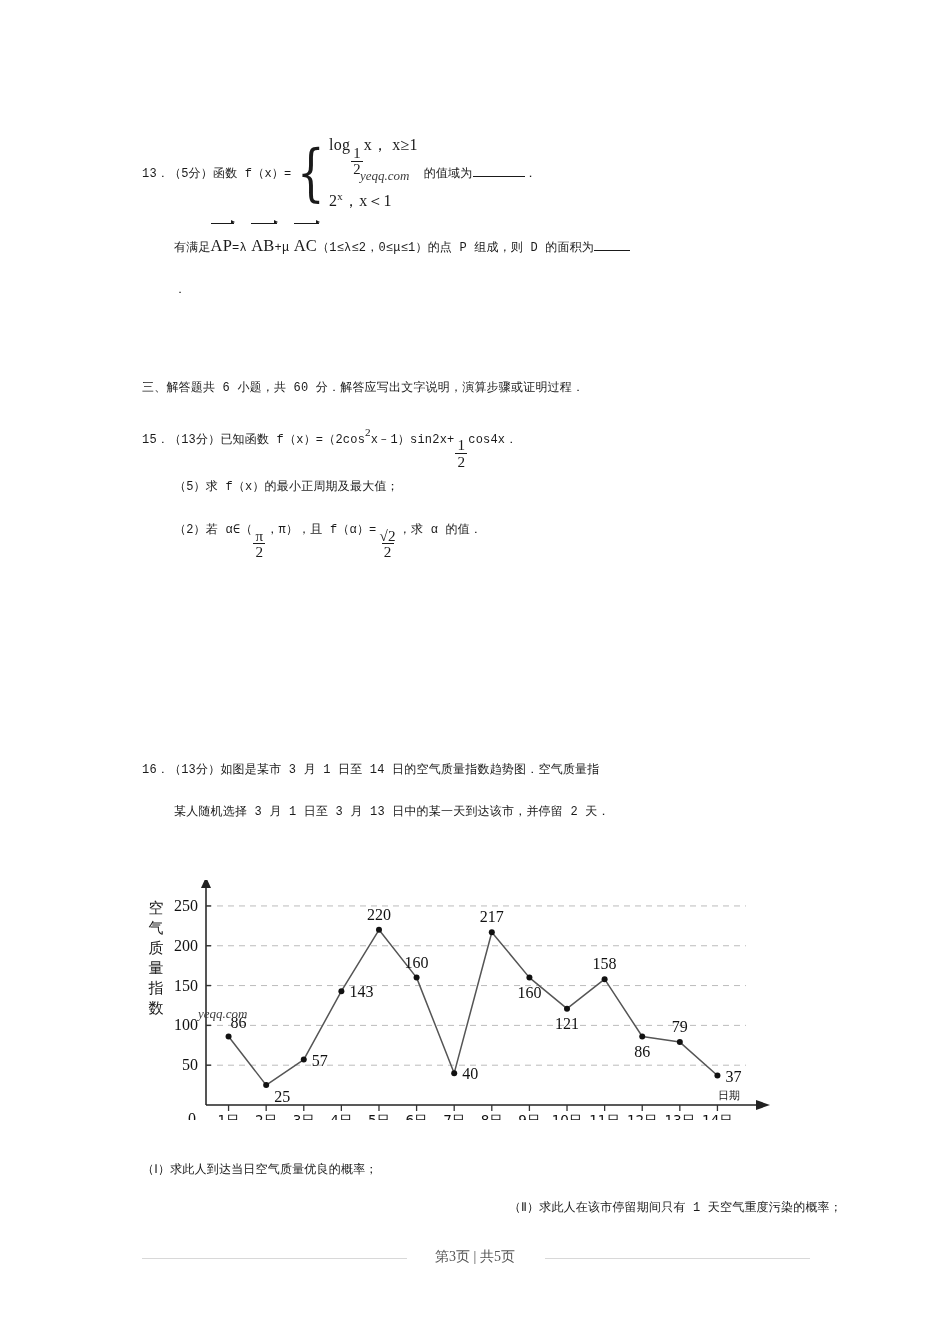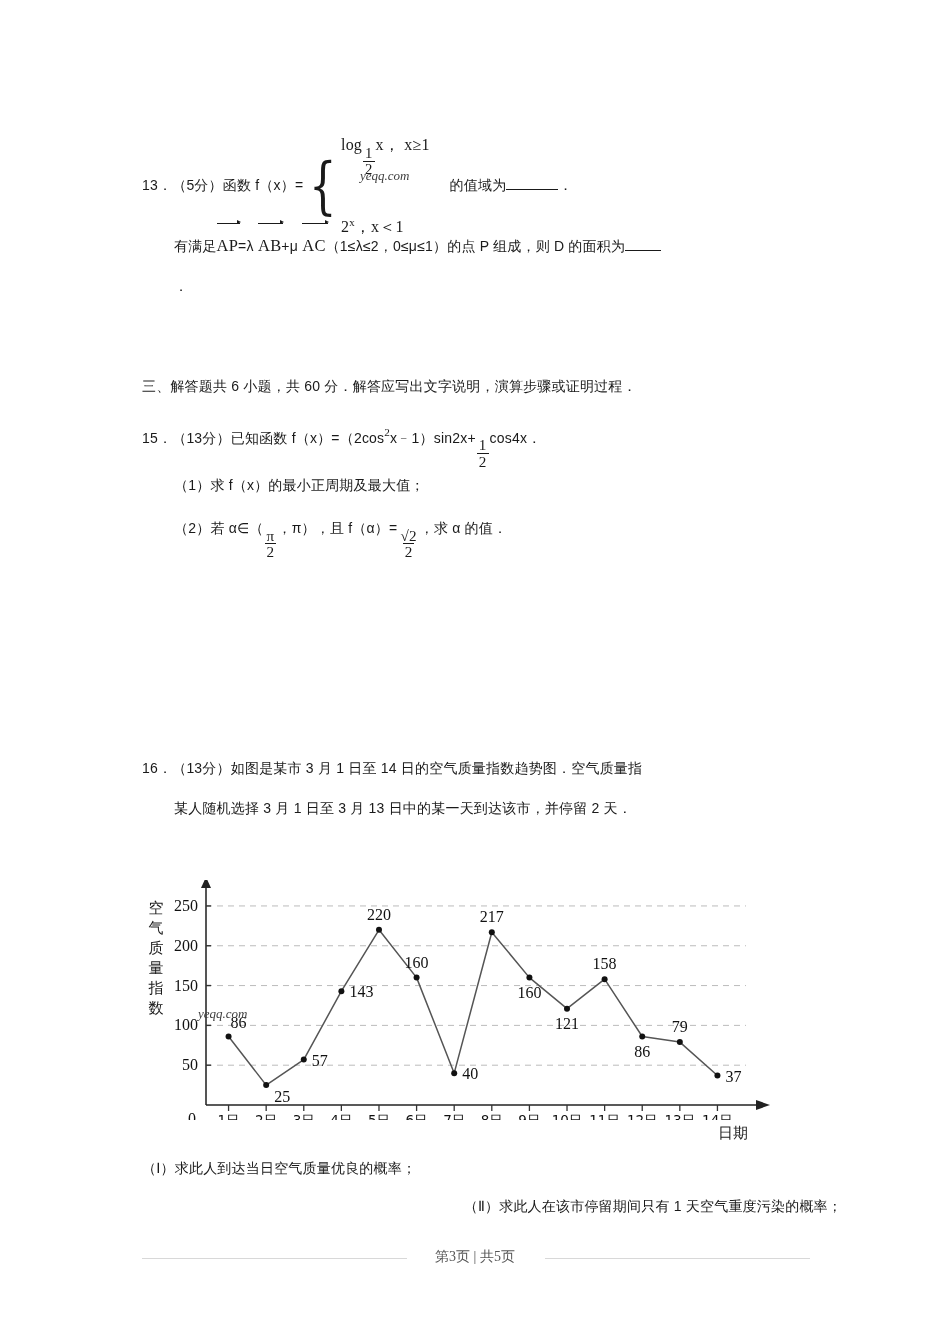--- a/index.html
+++ b/index.html
@@ -8,21 +8,21 @@
     background:#ffffff;
     font-family:"Liberation Serif","DejaVu Serif",serif;
     color:#1a1a1a;
     position:relative;
     overflow:hidden;
   }
   .page{position:absolute;left:0;top:0;width:950px;height:1344px;}
 
   
   .q{position:absolute;font-size:16.5px;line-height:40px;letter-spacing:.2px;}
-  .cn{font-family:Liberation Sans, sans-serif;font-size:14px;}
+  .cn{font-family:Liberation Mono, monospace;font-size:12px;}
 
   
   .math{font-family:"Liberation Serif","DejaVu Serif",serif;}
   .frac{display:inline-flex;flex-direction:column;align-items:center;
         vertical-align:-0.52em;line-height:1.02;margin:0 1px;font-size:.92em;}
   .frac .num{display:block;padding:0 2px;}
   .frac .den{display:block;border-top:1.3px solid #1a1a1a;padding:0 2px;}
   .sup{vertical-align:super;font-size:.68em;}
   .vec{position:relative;display:inline-block;padding-top:2px;}
   .vec::after{content:"";position:absolute;left:0;right:-2px;top:-1px;
@@ -32,28 +32,28 @@
       border-bottom:2.5px solid transparent;}
   .blank{display:inline-block;border-bottom:1.4px solid #1a1a1a;}
   .radic{display:inline-block;}
 
   
   .piece{display:inline-flex;align-items:center;vertical-align:middle;}
   .brace{font-size:62px;line-height:.82;font-weight:300;
          font-family:"DejaVu Serif",serif;transform:scaleX(.7);
          display:inline-block;margin-right:-2px;}
   .cases{display:inline-flex;flex-direction:column;justify-content:flex-end;
-         gap:30px;font-size:16px;}
+         gap:4px;font-size:16px;}
 
   
   #chart-wrap{position:absolute;}
   .axis-title-y{position:absolute;font-family:"DejaVu Sans","Liberation Sans",sans-serif;
      font-size:15px;width:20px;line-height:20px;text-align:center;}
   .axis-title-x{position:absolute;font-family:"DejaVu Sans","Liberation Sans",sans-serif;
-     font-size:15px;white-space:nowrap;margin-top:36px;}
+     font-size:11px;white-space:nowrap;}
 
   
   .footer{position:absolute;left:0;width:950px;text-align:center;
      font-size:14px;color:#555;font-family:Liberation Serif, serif;}
   .footrule{position:absolute;height:1px;background:#d8d8d8;}
   .wm{position:absolute;color:#404040;font-size:13px;
       font-family:"Liberation Serif",serif;user-select:none;font-style:italic;}
 </style>
 </head>
 <body>
@@ -63,21 +63,21 @@
   <div class="q" style="left:142px;top:130px;width:700px;line-height:30px;">
     <span class="cn">13．</span><span class="cn">（5分）</span><span class="cn">函数 f（x）=</span><span class="piece">
       <span class="brace">{</span>
       <span class="cases">
         <span><span class="math">log</span><span class="frac">
               <span class="num">1</span>
               <span class="den">2</span>
             </span><span class="math">x，</span>&nbsp;<span class="math">x≥1</span></span>
         <span><span class="math">2</span><span class="sup">x</span><span class="math">，x＜1</span></span>
       </span>
-    </span><span class="cn" style="margin-left:20px;">的值域为</span><span class="blank" style="width:52px;height:16px;"></span><span class="cn">．</span>
+    </span><span class="cn" style="margin-left:6px;">的值域为</span><span class="blank" style="width:52px;height:16px;"></span><span class="cn">．</span>
   </div>
 
   <div class="q" style="left:142px;top:224px;width:700px;">
     <div style="padding-left:32px;">
       <span class="cn">有满足</span><span class="vec math">AP</span><span class="cn">=λ</span>&nbsp;<span class="vec math">AB</span><span class="cn">+μ</span>&nbsp;<span class="vec math">AC</span><span class="cn">（1≤λ≤2，0≤μ≤1）的点 P 组成，则 D 的面积为</span><span class="blank" style="width:36px;height:16px;"></span>
     </div>
     <div style="padding-left:32px;">
       <span class="cn">．</span>
     </div>
   </div>
@@ -89,21 +89,21 @@
   <div class="q" style="left:142px;top:412px;width:700px;">
     <div>
       <span class="cn">15．</span><span class="cn">（13分）</span><span class="cn">已知函数 f（x）=（2cos</span><span class="sup math">2</span><span class="cn">x﹣1）sin2x+</span><span class="frac">
           <span class="num">1</span>
           <span class="den">2</span>
         </span><span class="cn">cos4x．</span>
     </div>
   </div>
 
   <div class="q" style="left:174px;top:465px;width:700px;">
-    <span class="cn">（1）求 f（x）的最小正周期及最大值；</span>
+    <span class="cn">（5）求 f（x）的最小正周期及最大值；</span>
   </div>
 
   <div class="q" style="left:174px;top:508px;width:700px;">
     <span class="cn">（2）若 α∈（</span><span class="frac">
         <span class="num math">π</span>
         <span class="den math">2</span>
       </span><span class="cn">，π），且 f（α）=</span><span class="frac">
         <span class="num math radic">√2</span>
         <span class="den math">2</span>
       </span><span class="cn">，求 α 的值．</span>

